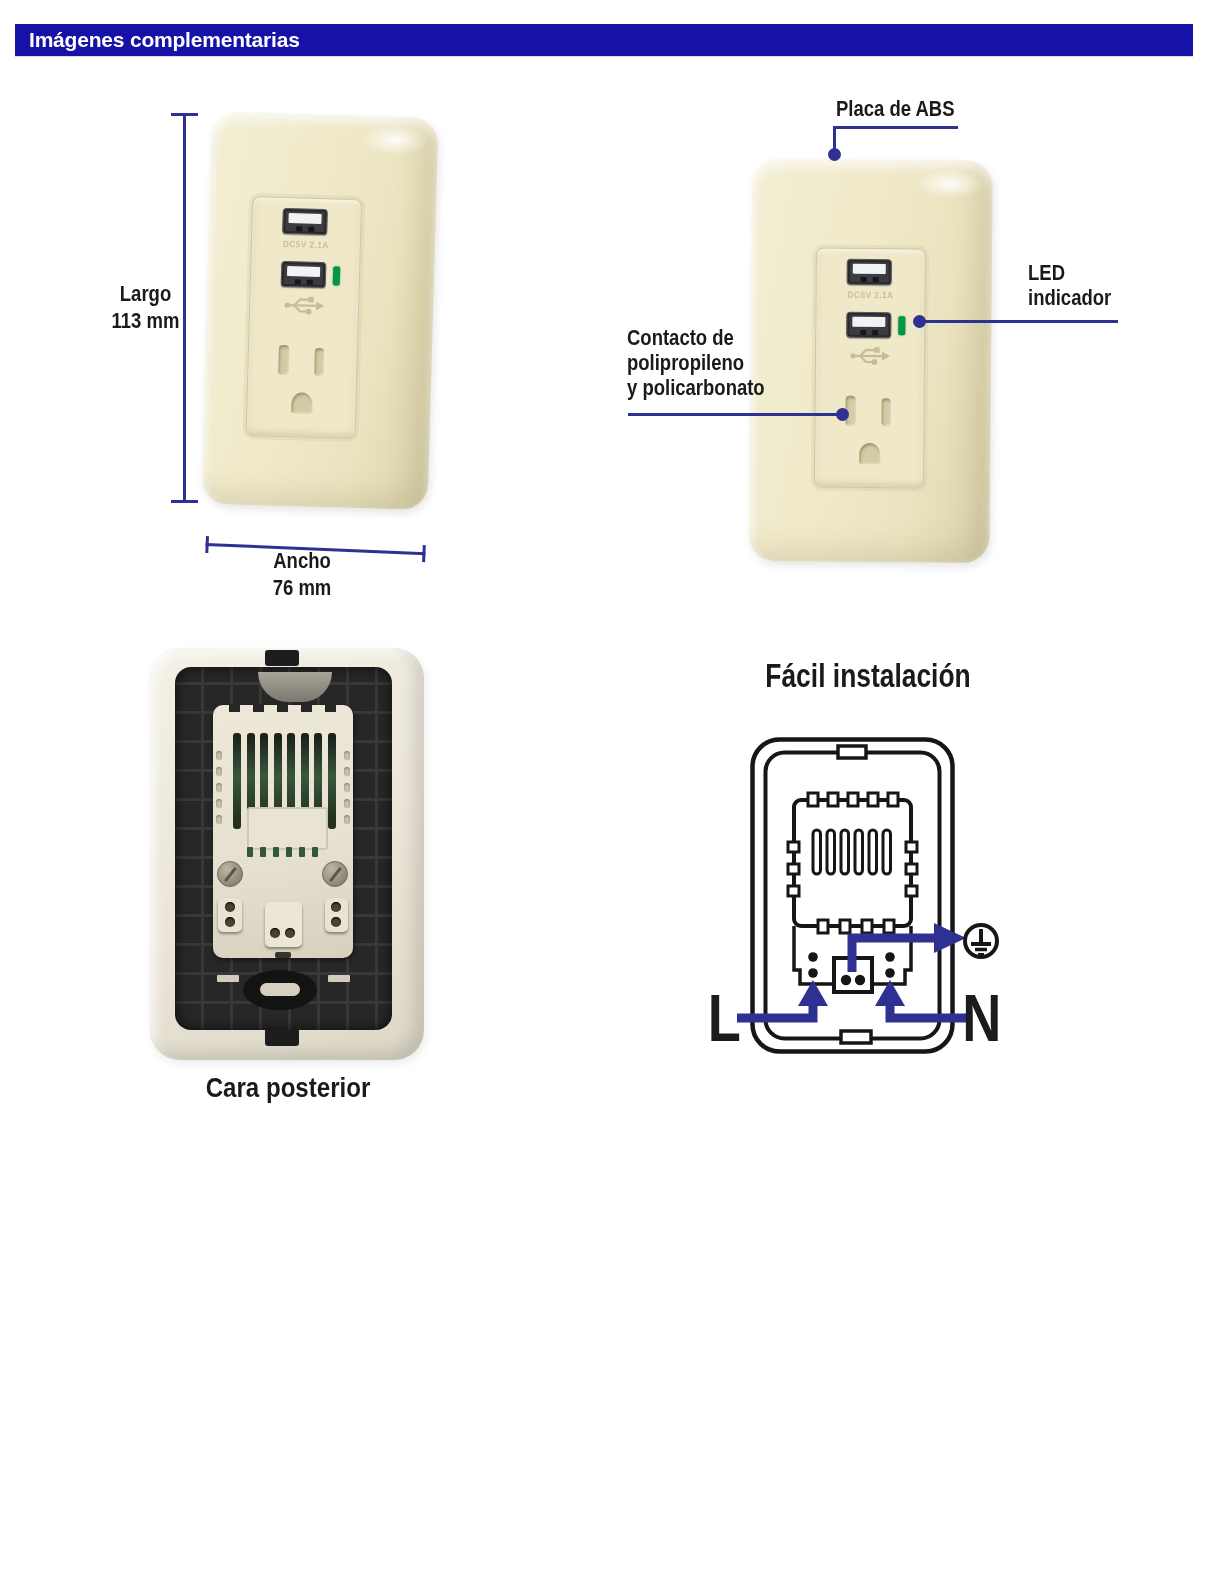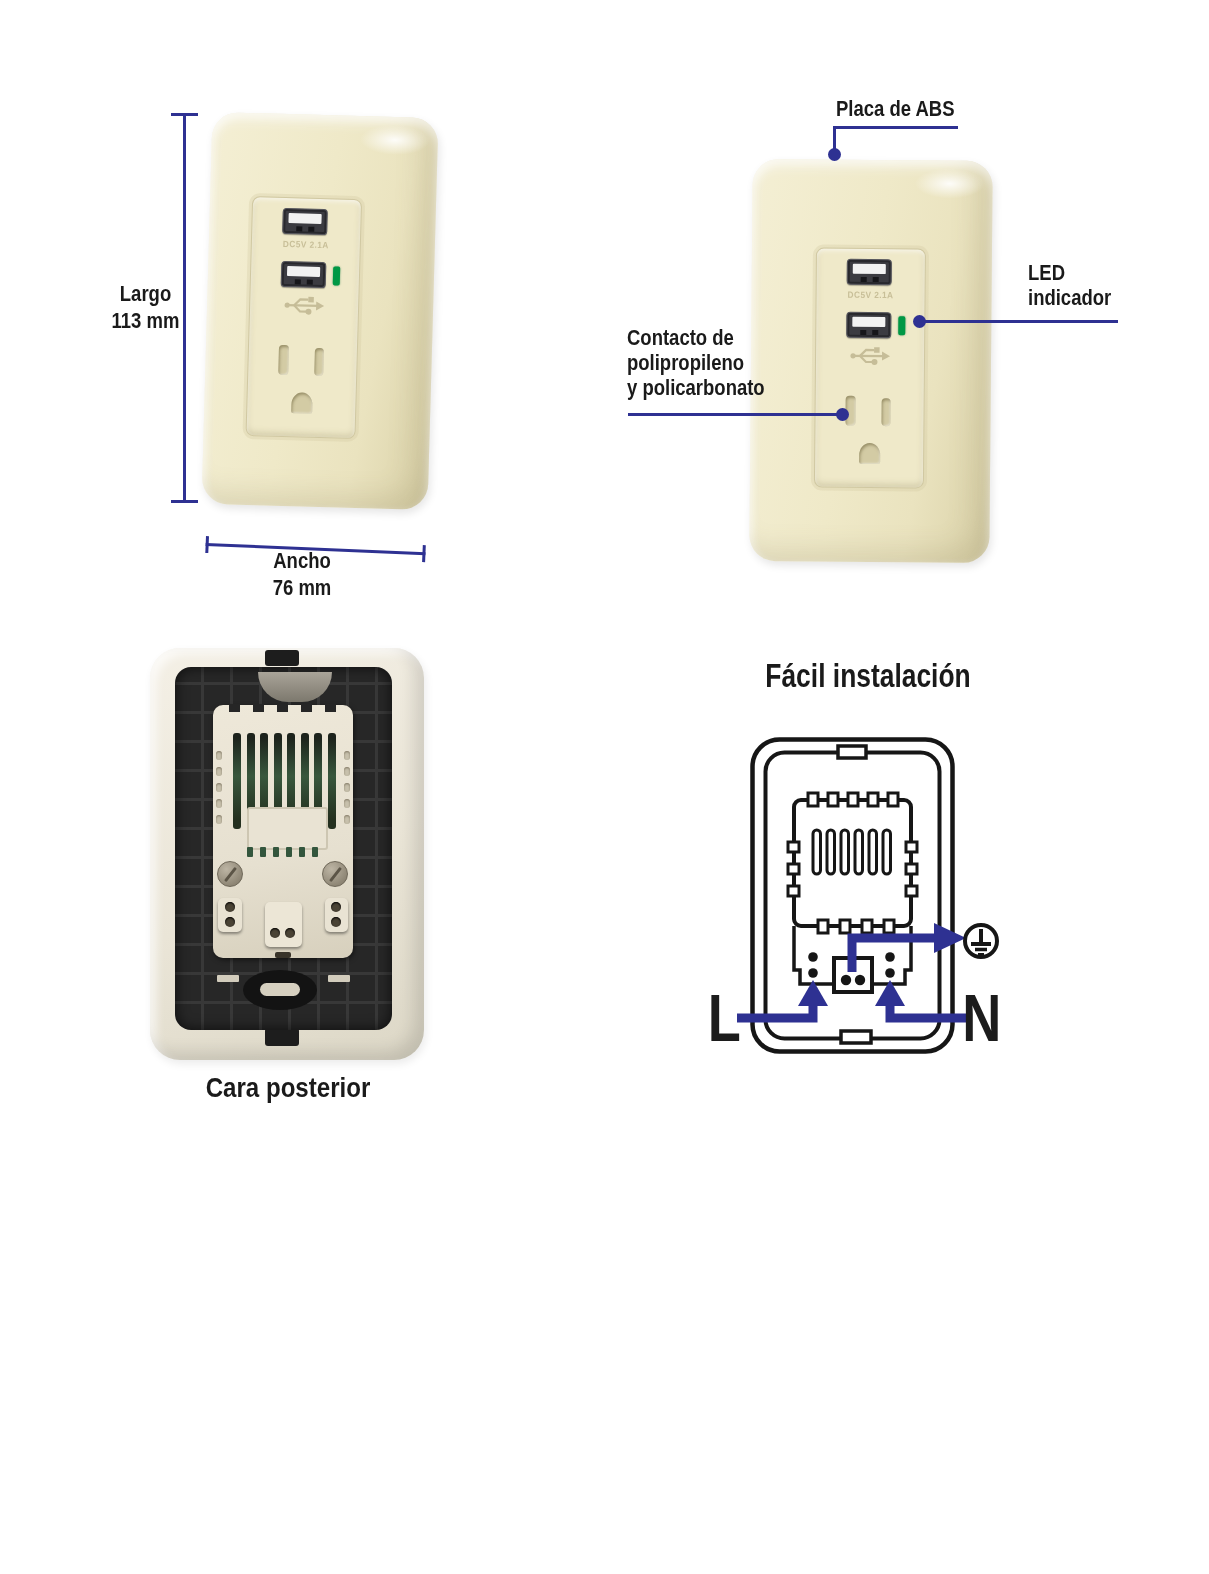--- a/index.html
+++ b/index.html
@@ -105,20 +105,23 @@
   .inst-title{left:698px;top:657px;width:340px;text-align:center;font-size:33px;font-weight:bold;
         color:var(--ink);transform:scaleX(.8);transform-origin:center top;white-space:nowrap;}
   .letter{font-size:66px;font-weight:bold;color:#1c1c1c;line-height:66px;transform:scaleX(.82);
         transform-origin:center top;}
 </style>
 </head>
 <body>
 
 <div id="page">
 
+  <div class="abs header">
+    <div class="title">Imágenes complementarias</div>
+  </div>
 
   <div class="abs plate plate1">
     <div class="abs module">
       <div class="abs usb-port usb1">
         <div class="abs usb-tongue"></div>
         <div class="abs usb-pin p1"></div>
         <div class="abs usb-pin p2"></div>
       </div>
       <div class="abs rating">DC5V 2.1A</div>
       <div class="abs usb-port usb2">

